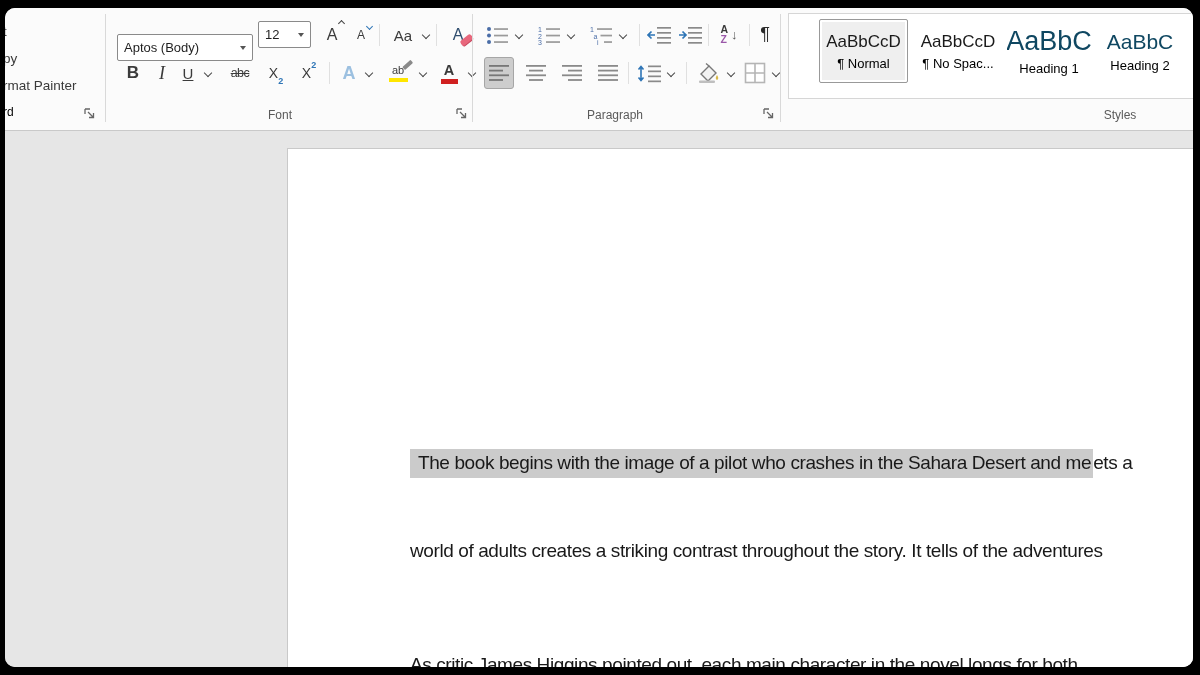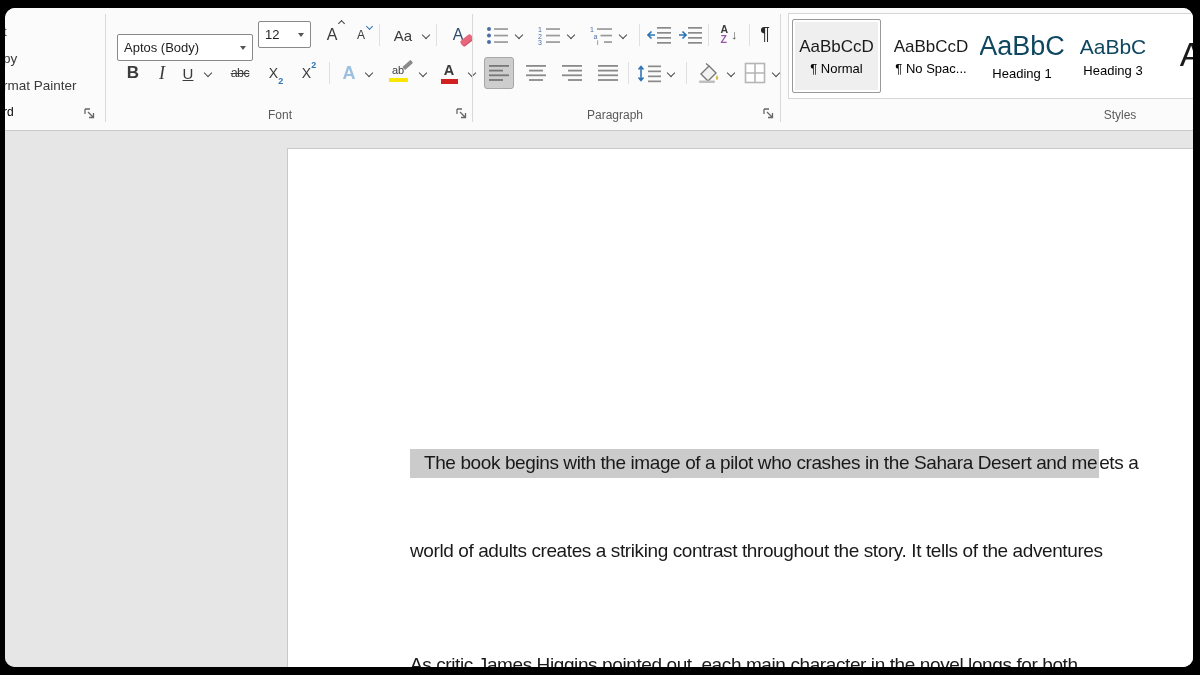--- a/index.html
+++ b/index.html
@@ -44,30 +44,30 @@
   .fc-btn .a { font-size:14.5px; font-weight:bold; color:#3a3a3a; line-height:15px; }
   .fc-bar { width:17px; height:4.5px; margin-top:1.5px; }
   .selbtn { background:#cdcdcd; border:1px solid #a6a6a6; border-radius:3px; }
   .sort-btn { gap:3px; }
   .sort-letters { display:flex; flex-direction:column; line-height:10px; font-size:10.5px; font-weight:bold; }
   .sort-z { color:#9a57a8; }
   .sort-arrow { font-size:13px; color:#555; }
   .pilcrow { font-size:18px; color:#2b2b2b; font-weight:500; }
   
   .gallery { position:absolute; left:783px; top:5px; right:-12px; height:86px; background:#fff; border:1px solid #d6d6d6; }
-  .styleitem { position:absolute; top:5px; height:74px; overflow:hidden; display:flex; flex-direction:column; align-items:center; justify-content:center; cursor:pointer; }
+  .styleitem { position:absolute; top:5px; height:64px; overflow:hidden; display:flex; flex-direction:column; align-items:center; justify-content:center; cursor:pointer;margin-left:27px; }
   .styleitem.selected { border:1px solid #999; box-shadow:inset 0 0 0 2px #fff; background:#efefef; border-radius:2px; }
   .sprev { white-space:nowrap; color:#1a1a1a; }
   .slab { font-size:13px; color:#000000; margin-top:4px; white-space:nowrap; }
   
   .docarea { position:absolute; top:124px; left:0; right:0; bottom:0; background:#e6e6e6; }
   .page { position:absolute; left:282px; top:16px; right:-12px; bottom:-12px; background:#fff; border-left:1px solid #c9c9c9; border-top:1px solid #c9c9c9; }
   .para { position:absolute; left:405px; font-size:19px; letter-spacing:-0.4px; line-height:29.4px; color:#191919; white-space:pre; }
   .p1 { top:257px; } .p2 { top:459px; }
-  .seltext { padding:3px 2px 5px 14px; }
+  .seltext { padding:3px 2px 5px 8px; }
   svg { display:block; }
 </style>
 </head>
 <body>
 
 <div class="frame">
 <div class="app">
 
   <div class="ribbon">
 
@@ -308,21 +308,21 @@
       <div class="styleitem" style="left:98px; width:88px;">
         <span class="sprev" style="font-size:17px;">AaBbCcD</span>
         <span class="slab">¶ No Spac...</span>
       </div>
       <div class="styleitem" style="left:191px; width:84px;">
         <span class="sprev" style="font-size:27px; color:#0f4761;">AaBbC</span>
         <span class="slab">Heading 1</span>
       </div>
       <div class="styleitem" style="left:282px; width:84px;">
         <span class="sprev" style="font-size:21px; color:#0f4761;">AaBbC</span>
-        <span class="slab">Heading 3</span>
+        <span class="slab">Heading 2</span>
       </div>
       <div class="styleitem" style="left:372px; width:60px;">
         <span class="sprev" style="font-size:34px;">A</span>
         <span class="slab"></span>
       </div>
     </div>
     <div class="grplabel" style="left:1015px; width:200px;">Styles</div>
   </div>
 
   <div class="docarea">

